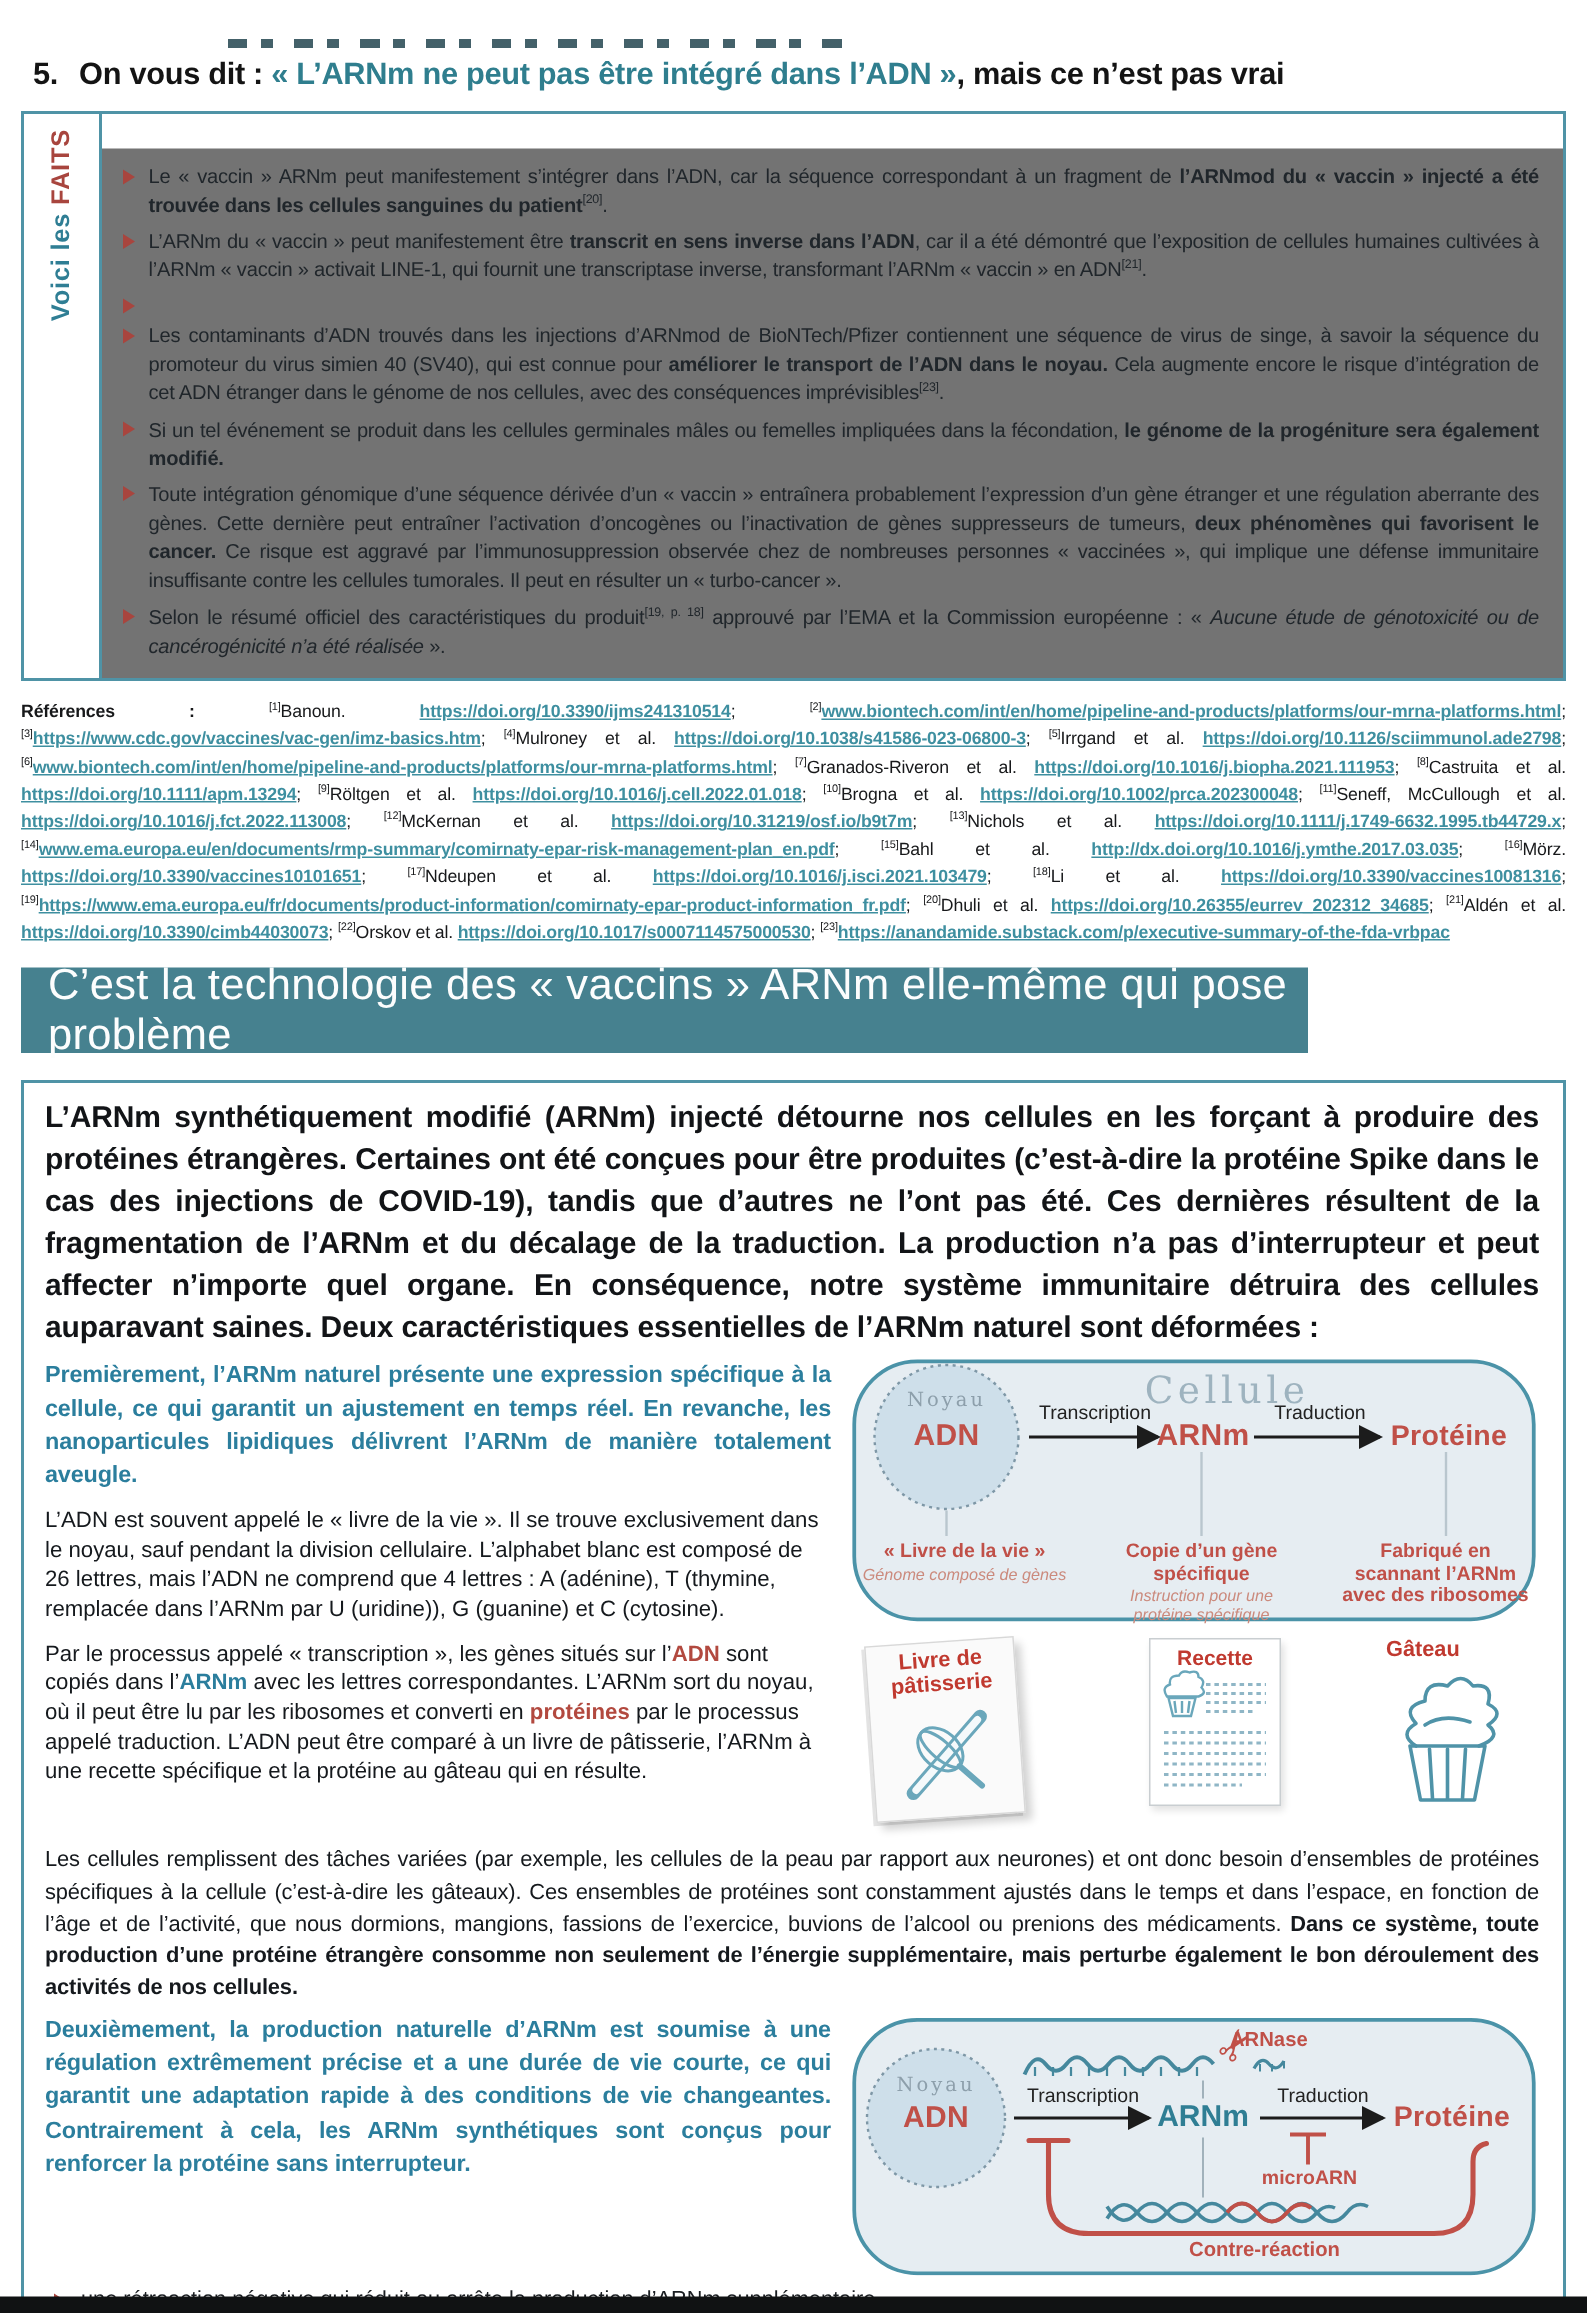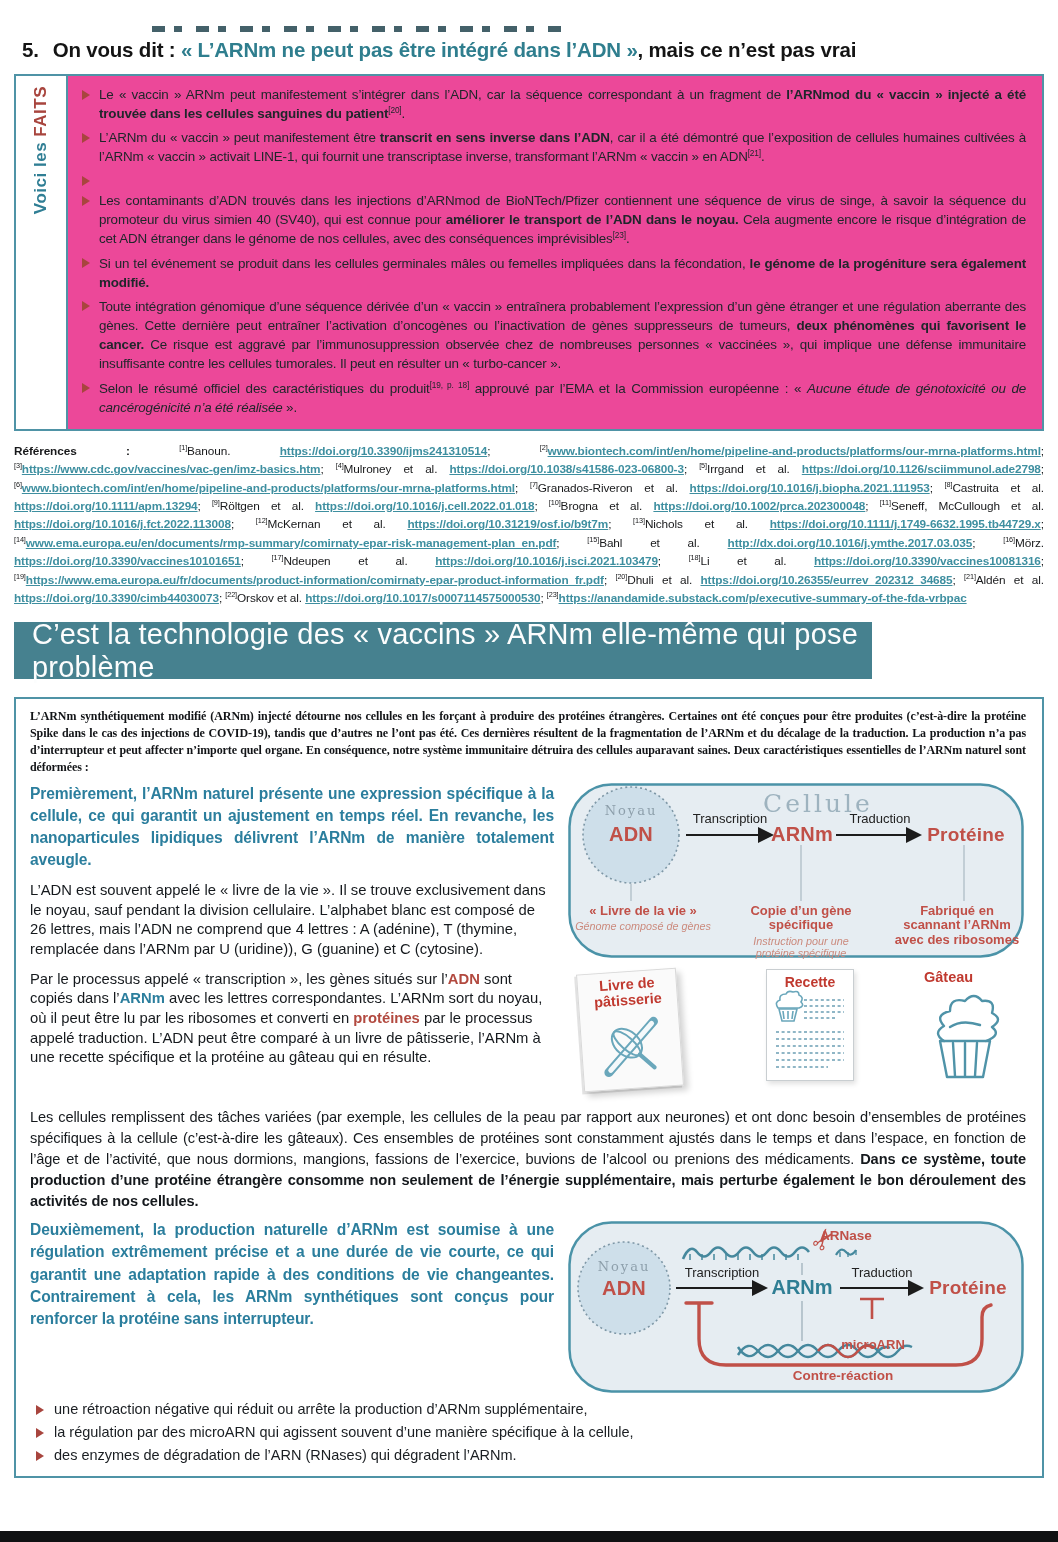--- a/index.html
+++ b/index.html
@@ -27,21 +27,21 @@
   .facts-sidebar{
     flex:0 0 52px; display:flex; align-items:flex-start; justify-content:center;
     border-right:2px solid #4f93a6; background:#fff; padding-top:10px;
   }
   .v-label{
     writing-mode:vertical-rl; transform:rotate(180deg);
     font-weight:bold; font-size:17px; letter-spacing:.5px; white-space:nowrap;
   }
   .v-label .main{ color:#2f7e94; }
   .v-label .accent{ color:#a8453e; }
-  .facts-content{ flex:1; background:#ec4899; padding:9px 16px 7px 12px; }
+  .facts-content{ flex:1; background:#737373; padding:9px 16px 7px 12px;margin-top:23px; }
   .fact{ display:flex; margin-bottom:5px; }
   .fact .tri{
     flex:0 0 auto; width:0; height:0; margin:4.5px 9px 0 2px;
     border-left:8px solid #a8453e; border-top:5px solid transparent; border-bottom:5px solid transparent;
   }
   .fact .txt{ font-size:13.4px; line-height:1.43; letter-spacing:-0.15px; text-align:justify; color:#20262b; }
   
   .refs{
     margin:11px 14px 0 14px; font-size:11.8px; line-height:1.56; letter-spacing:-0.1px;
     text-align:justify; color:#17181a;
@@ -54,21 +54,21 @@
   .sg-arnm{ color:#2b7e9d; font-weight:bold; }
   
   .banner{
     margin:15px 0 0 14px; width:858px; height:57px; background:#46818f; color:#fcfdfd;
     display:flex; align-items:center; padding-left:18px; font-size:29px; font-weight:400; letter-spacing:.2px;
   }
   
   .content-box{
     margin:18px 14px 0 14px; border:2px solid #4f93a6; background:#fff; padding:9px 16px 6px 14px;
   }
-  .intro{ font-weight:bold; font-size:12px; line-height:1.4; text-align:justify; letter-spacing:-0.1px; color:#121417;font-family:Liberation Serif, serif; }
+  .intro{ font-weight:bold; font-size:20px; line-height:1.4; text-align:justify; letter-spacing:-0.1px; color:#121417; }
   .cols{ display:flex; gap:14px; margin-top:7px; }
   .col-text{ flex:1 1 auto; min-width:0; }
   .col-fig{ flex:0 0 458px; }
   .teal-para{
     color:#2b7e9d; font-weight:bold; font-size:15.6px; line-height:1.42; text-align:justify; letter-spacing:-0.1px;
   }
   .body-para{ font-size:14.8px; line-height:1.33; margin-top:10px; color:#15191d; }
   .wide-para{ margin-top:8px; font-size:14.6px; line-height:1.45; text-align:justify; letter-spacing:-0.1px; color:#15191d; }
   .bottom-list{ margin:8px 0 4px 4px; }
   .b-item{ display:flex; margin-bottom:7px; }
@@ -299,21 +299,21 @@
             <path d="M170,126 Q180,142 190,130 Q200,118 210,130 Q220,142 230,130 Q240,118 250,130 Q260,142 270,130 Q280,118 290,130 Q300,142 310,130 Q316,124 322,127" fill="none" stroke="#45889d" stroke-width="2.4"></path>
             <path d="M250,130 Q260,118 270,130 Q280,142 290,130 Q298,121 306,127" fill="none" stroke="#c05048" stroke-width="2.6"></path>
           </svg>
           <span class="dlabel nucleus-label" style="left:16px;top:38px;width:80px;">Noyau</span>
           <span class="dlabel node-red" style="left:16px;top:56px;width:80px;">ADN</span>
           <span class="dlabel arrow-label" style="left:104px;top:44px;width:100px;">Transcription</span>
           <span class="dlabel node-teal" style="left:203px;top:55px;width:62px;">ARNm</span>
           <span class="dlabel arrow-label" style="left:272px;top:44px;width:84px;">Traduction</span>
           <span class="dlabel node-red" style="left:360px;top:56px;width:80px;font-size:19px;">Protéine</span>
           <span class="dlabel small-red" style="left:252px;top:8px;width:80px;text-align:left;">ARNase</span>
-          <span class="dlabel small-red" style="left:263px;top:117px;width:84px;font-size:13px;">microARN</span>
+          <span class="dlabel small-red" style="left:263px;top:100px;width:84px;font-size:13px;">microARN</span>
           <span class="dlabel small-red" style="left:200px;top:148px;width:150px;">Contre-réaction</span>
         </div>
 
       </div>
     </div>
 
     <div class="bottom-list">
       <div class="b-item">
           <span class="tri"></span>
           <span class="txt">une rétroaction négative qui réduit ou arrête la production d’ARNm supplémentaire,</span>

